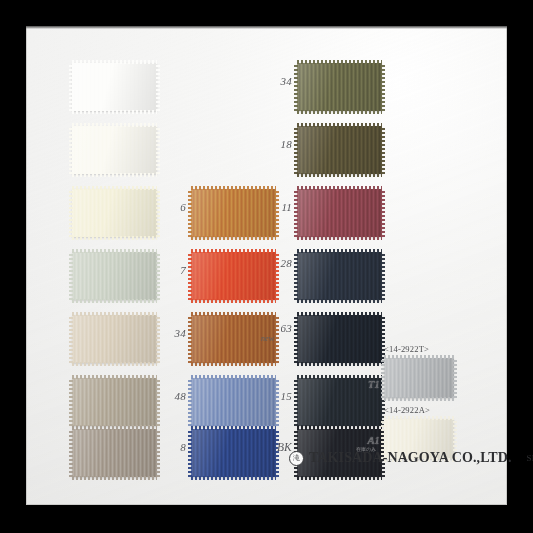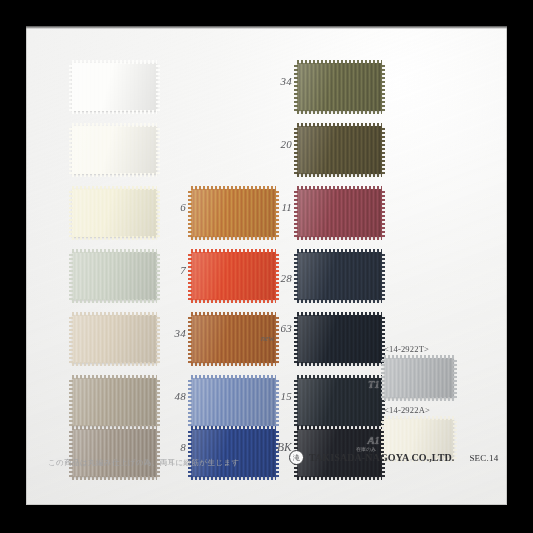--- a/index.html
+++ b/index.html
@@ -97,21 +97,21 @@
     position:absolute;left:263px;top:424px;
     display:flex;align-items:center;gap:5px;white-space:nowrap;
   }
   .logo{
     width:13px;height:13px;border-radius:50%;
     border:1px solid #3a3b3e;display:flex;align-items:center;justify-content:center;
     font-family:"DejaVu Sans",sans-serif;font-size:7px;color:#3a3b3e;
     background:#fafafa;
   }
   .brandname{
-    font-family:"Liberation Serif",serif;font-weight:bold;font-size:10px;
+    font-family:"Liberation Serif",serif;font-weight:bold;font-size:14px;
     color:#2e2f32;letter-spacing:.1px;
   }
   .sec{
     font-family:"Liberation Serif",serif;font-size:9px;color:#2e2f32;
     margin-left:10px;letter-spacing:.2px;
   }
   .contact{
     position:absolute;left:258px;top:442px;
     font-family:"Liberation Serif",serif;font-size:7.5px;color:#3b3c3f;
     letter-spacing:.1px;white-space:nowrap;
@@ -275,21 +275,21 @@
         <div class="chip" id="c27" style="background: rgb(107, 107, 74);">
             <div class="rib"></div>
             <div class="sheen"></div>
             <span class="edge t" style="background: repeating-linear-gradient(90deg, rgb(107, 107, 74) 0px, rgb(107, 107, 74) 2px, transparent 2px, transparent 4px); opacity: 0.95;"></span>
             <span class="edge b" style="background: repeating-linear-gradient(90deg, rgb(107, 107, 74) 0px, rgb(107, 107, 74) 2px, transparent 2px, transparent 4px); opacity: 0.95;"></span>
             <span class="edge l" style="background: repeating-linear-gradient(0deg, rgb(107, 107, 74) 0px, rgb(107, 107, 74) 2px, transparent 2px, transparent 4px); opacity: 0.95;"></span>
             <span class="edge r" style="background: repeating-linear-gradient(0deg, rgb(107, 107, 74) 0px, rgb(107, 107, 74) 2px, transparent 2px, transparent 4px); opacity: 0.95;"></span>
           </div>
       </div>
 
-      <div class="num" style="left:218px;top:112px;width:48px;">20</div>
+      <div class="num" style="left:218px;top:112px;width:48px;">18</div>
       <div class="sw" style="left:271px;top:100px;width:85px;height:48px;">
         <div class="chip" id="c19" style="background: rgb(90, 83, 56);">
             <div class="rib"></div>
             <div class="sheen"></div>
             <span class="edge t" style="background: repeating-linear-gradient(90deg, rgb(90, 83, 56) 0px, rgb(90, 83, 56) 2px, transparent 2px, transparent 4px); opacity: 0.95;"></span>
             <span class="edge b" style="background: repeating-linear-gradient(90deg, rgb(90, 83, 56) 0px, rgb(90, 83, 56) 2px, transparent 2px, transparent 4px); opacity: 0.95;"></span>
             <span class="edge l" style="background: repeating-linear-gradient(0deg, rgb(90, 83, 56) 0px, rgb(90, 83, 56) 2px, transparent 2px, transparent 4px); opacity: 0.95;"></span>
             <span class="edge r" style="background: repeating-linear-gradient(0deg, rgb(90, 83, 56) 0px, rgb(90, 83, 56) 2px, transparent 2px, transparent 4px); opacity: 0.95;"></span>
           </div>
       </div>
@@ -299,21 +299,21 @@
         <div class="chip" id="c11" style="background: rgb(142, 70, 80);">
             <div class="rib"></div>
             <div class="sheen"></div>
             <span class="edge t" style="background: repeating-linear-gradient(90deg, rgb(142, 70, 80) 0px, rgb(142, 70, 80) 2px, transparent 2px, transparent 4px); opacity: 0.95;"></span>
             <span class="edge b" style="background: repeating-linear-gradient(90deg, rgb(142, 70, 80) 0px, rgb(142, 70, 80) 2px, transparent 2px, transparent 4px); opacity: 0.95;"></span>
             <span class="edge l" style="background: repeating-linear-gradient(0deg, rgb(142, 70, 80) 0px, rgb(142, 70, 80) 2px, transparent 2px, transparent 4px); opacity: 0.95;"></span>
             <span class="edge r" style="background: repeating-linear-gradient(0deg, rgb(142, 70, 80) 0px, rgb(142, 70, 80) 2px, transparent 2px, transparent 4px); opacity: 0.95;"></span>
           </div>
       </div>
 
-      <div class="num" style="left:218px;top:246px;width:48px;font-style:italic;">28</div>
+      <div class="num" style="left:218px;top:231px;width:48px;font-style:italic;">28</div>
       <div class="sw" style="left:271px;top:226px;width:85px;height:48px;">
         <div class="chip" id="c28" style="background: rgb(43, 51, 64);">
             <div class="rib"></div>
             <div class="sheen"></div>
             <span class="edge t" style="background: repeating-linear-gradient(90deg, rgb(43, 51, 64) 0px, rgb(43, 51, 64) 2px, transparent 2px, transparent 4px); opacity: 0.95;"></span>
             <span class="edge b" style="background: repeating-linear-gradient(90deg, rgb(43, 51, 64) 0px, rgb(43, 51, 64) 2px, transparent 2px, transparent 4px); opacity: 0.95;"></span>
             <span class="edge l" style="background: repeating-linear-gradient(0deg, rgb(43, 51, 64) 0px, rgb(43, 51, 64) 2px, transparent 2px, transparent 4px); opacity: 0.95;"></span>
             <span class="edge r" style="background: repeating-linear-gradient(0deg, rgb(43, 51, 64) 0px, rgb(43, 51, 64) 2px, transparent 2px, transparent 4px); opacity: 0.95;"></span>
           </div>
       </div>
@@ -375,21 +375,20 @@
         <div class="chip" id="ca1" style="background: rgb(242, 239, 226);">
             <div class="rib"></div>
             <div class="sheen"></div>
             <span class="edge t" style="background: repeating-linear-gradient(90deg, rgb(242, 239, 226) 0px, rgb(242, 239, 226) 2px, transparent 2px, transparent 4px); opacity: 0.95;"></span>
             <span class="edge b" style="background: repeating-linear-gradient(90deg, rgb(242, 239, 226) 0px, rgb(242, 239, 226) 2px, transparent 2px, transparent 4px); opacity: 0.95;"></span>
             <span class="edge l" style="background: repeating-linear-gradient(0deg, rgb(242, 239, 226) 0px, rgb(242, 239, 226) 2px, transparent 2px, transparent 4px); opacity: 0.95;"></span>
             <span class="edge r" style="background: repeating-linear-gradient(0deg, rgb(242, 239, 226) 0px, rgb(242, 239, 226) 2px, transparent 2px, transparent 4px); opacity: 0.95;"></span>
           </div>
       </div>
 
-      <div class="footline">この商品は丸編み仕上げの為、両耳に縦筋が生じます</div>
 
       <div class="brandrow">
         <span class="logo">滝</span>
         <span class="brandname">TAKISADA-NAGOYA CO.,LTD.</span>
         <span class="sec">SEC.14</span>
       </div>
 
 
     </div>
   </div>

